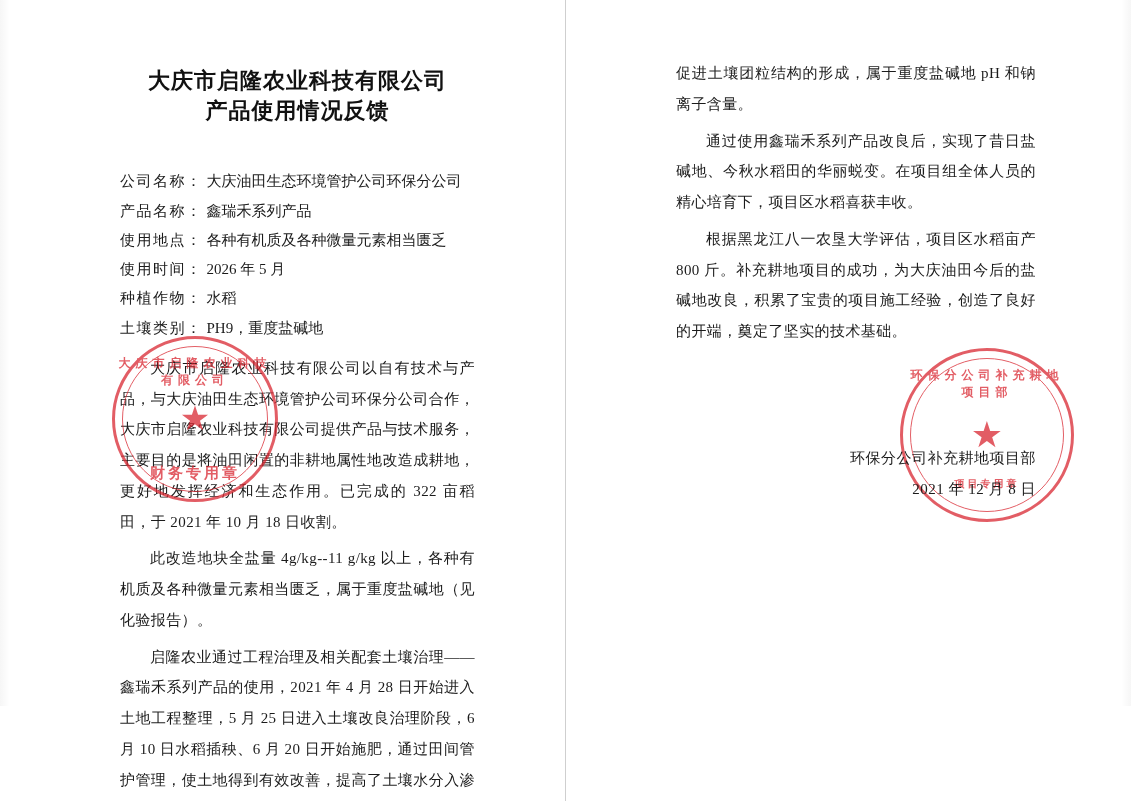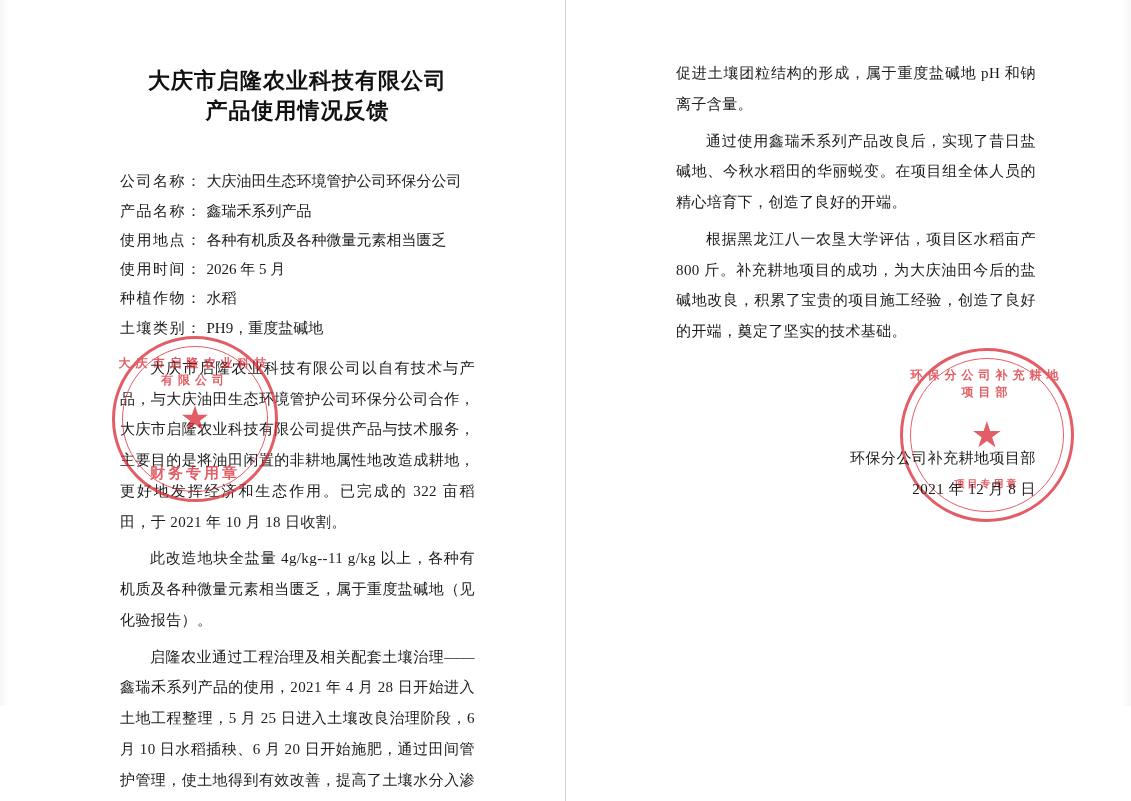--- a/index.html
+++ b/index.html
@@ -189,21 +189,21 @@
       </div>
     </div>
 
     <p class="para first-para">大庆市启隆农业科技有限公司以自有技术与产品，与大庆油田生态环境管护公司环保分公司合作，大庆市启隆农业科技有限公司提供产品与技术服务，主要目的是将油田闲置的非耕地属性地改造成耕地，更好地发挥经济和生态作用。已完成的 322 亩稻田，于 2021 年 10 月 18 日收割。</p>
     <p class="para">此改造地块全盐量 4g/kg--11 g/kg 以上，各种有机质及各种微量元素相当匮乏，属于重度盐碱地（见化验报告）。</p>
     <p class="para">启隆农业通过工程治理及相关配套土壤治理——鑫瑞禾系列产品的使用，2021 年 4 月 28 日开始进入土地工程整理，5 月 25 日进入土壤改良治理阶段，6 月 10 日水稻插秧、6 月 20 日开始施肥，通过田间管护管理，使土地得到有效改善，提高了土壤水分入渗性能，转变土壤胶体从溶胶到凝胶，</p>
   </div>
 
   <div class="col col-right">
     <p class="para top-para">促进土壤团粒结构的形成，属于重度盐碱地 pH 和钠离子含量。</p>
-    <p class="para">通过使用鑫瑞禾系列产品改良后，实现了昔日盐碱地、今秋水稻田的华丽蜕变。在项目组全体人员的精心培育下，创造了良好的开端。</p>
+    <p class="para">通过使用鑫瑞禾系列产品改良后，实现了昔日盐碱地、今秋水稻田的华丽蜕变。在项目组全体人员的精心培育下，项目区水稻喜获丰收。</p>
     <p class="para">根据黑龙江八一农垦大学评估，项目区水稻亩产 800 斤。补充耕地项目的成功，为大庆油田今后的盐碱地改良，积累了宝贵的项目施工经验，创造了良好的开端，奠定了坚实的技术基础。</p>
 
     <div class="sign-block">
       <div>环保分公司补充耕地项目部</div>
       <div>2021 年 12 月 8 日</div>
     </div>
   </div>
 
   <div class="stamp stamp-left">
     <div class="ring-inner"></div>

